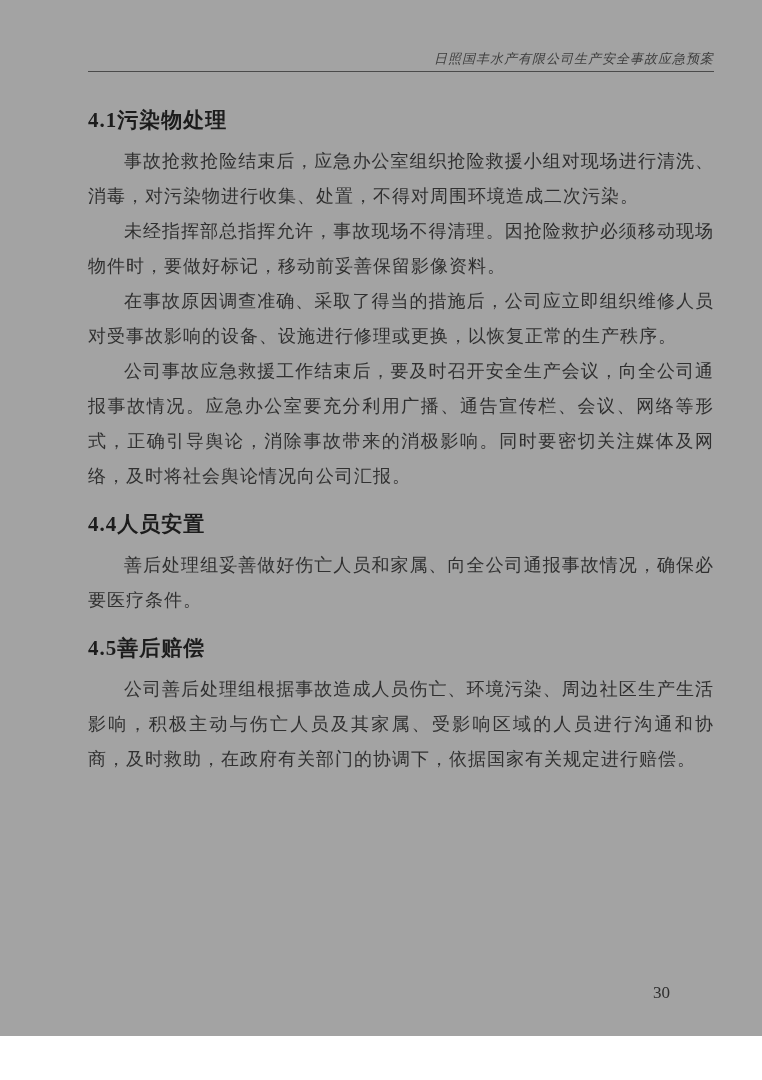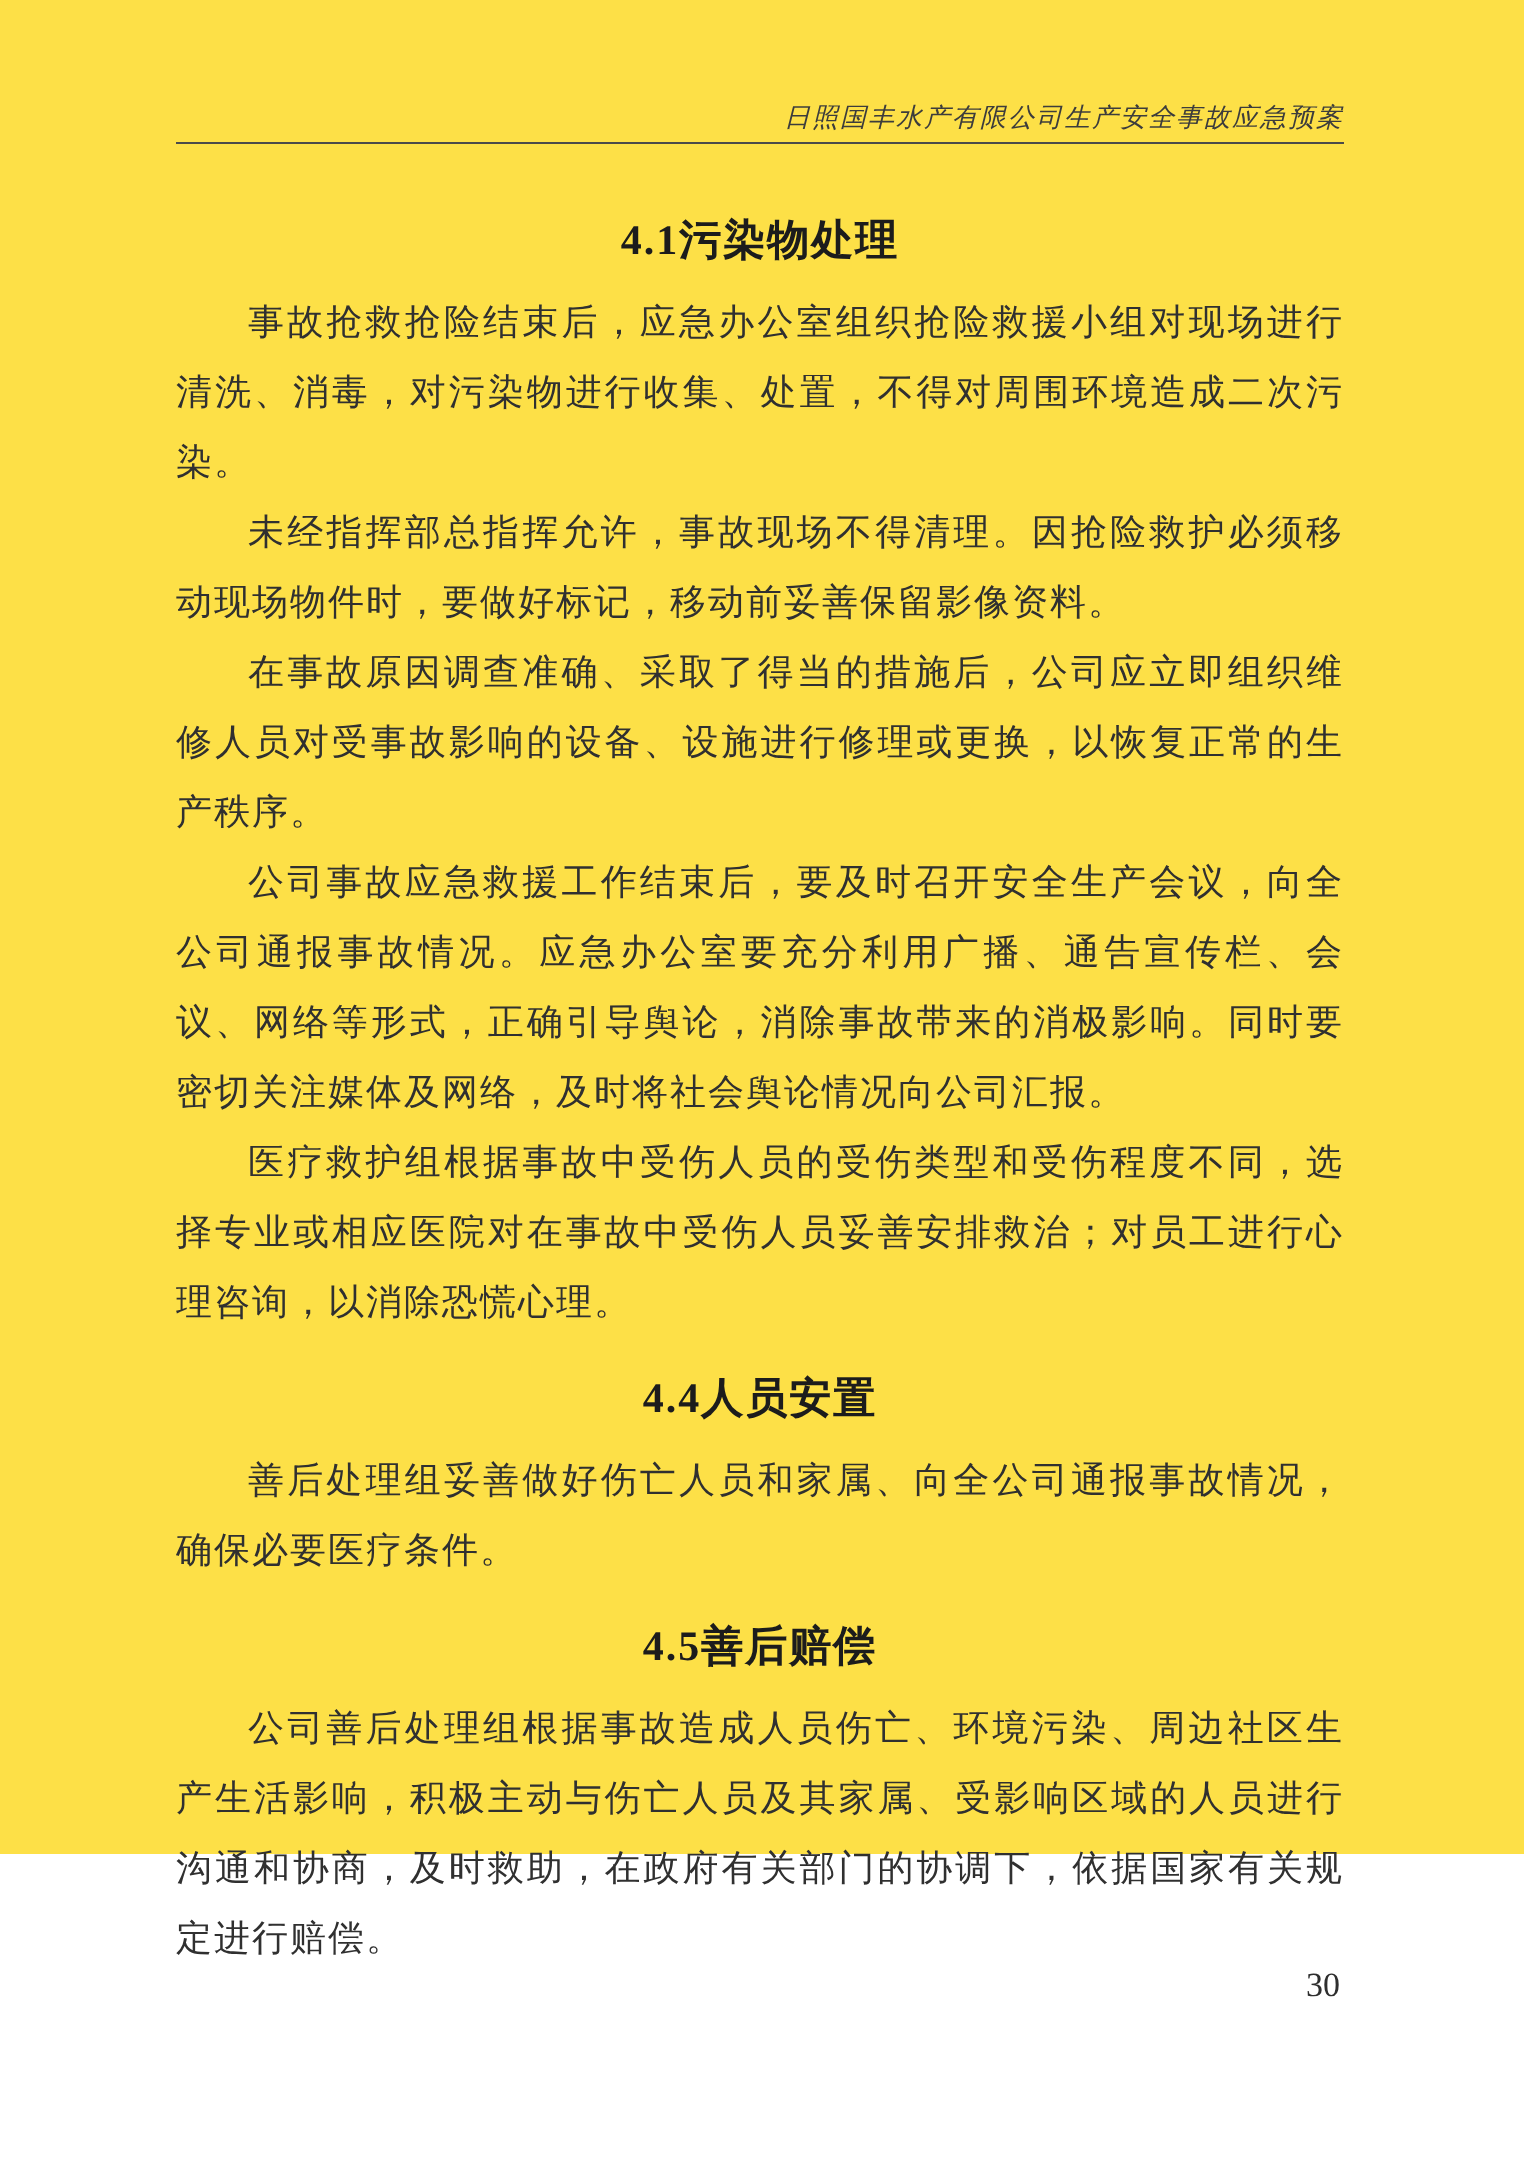--- a/index.html
+++ b/index.html
@@ -11,43 +11,42 @@
     width: 762px;
     height: 1080px;
     overflow: hidden;
     font-family: "Liberation Serif", "DejaVu Serif", serif;
     color: #2e2e2e;
     position: relative;
   }
   .page {
     position: relative;
     width: 762px;
-    height: 927px;
-    background: #fde047;
+    height: 1036px;
+    background: #a3a3a3;
     box-sizing: border-box;
-    padding: 50px 90px 0 88px;
+    padding: 50px 48px 0 88px;
   }
   .header {
     text-align: right;
     font-style: italic;
     font-size: 13px;
     line-height: 18px;
     color: #3c3c3c;
     letter-spacing: 1px;
     padding-bottom: 3px;
     border-bottom: 1px solid #4a4a4a;
   }
   .content h2 {
     font-size: 21px;
     line-height: 28px;
     font-weight: bold;
     color: #1c1c1c;
     letter-spacing: 1px;
     margin: 16px 0 10px 0;
-    text-align: center;
   }
   .content h2:first-child {
     margin-top: 34px;
   }
   .content p {
     margin: 0;
     font-size: 18px;
     line-height: 35px;
     letter-spacing: 1px;
     text-align: justify;
@@ -74,21 +73,20 @@
 
   <div class="content">
 
     <h2>4.1污染物处理</h2>
     <p>事故抢救抢险结束后，应急办公室组织抢险救援小组对现场进行清洗、消毒，对污染物进行收集、处置，不得对周围环境造成二次污染。</p>
     <p>未经指挥部总指挥允许，事故现场不得清理。因抢险救护必须移动现场物件时，要做好标记，移动前妥善保留影像资料。</p>
 
     <p>在事故原因调查准确、采取了得当的措施后，公司应立即组织维修人员对受事故影响的设备、设施进行修理或更换，以恢复正常的生产秩序。</p>
     <p>公司事故应急救援工作结束后，要及时召开安全生产会议，向全公司通报事故情况。应急办公室要充分利用广播、通告宣传栏、会议、网络等形式，正确引导舆论，消除事故带来的消极影响。同时要密切关注媒体及网络，及时将社会舆论情况向公司汇报。</p>
 
-    <p>医疗救护组根据事故中受伤人员的受伤类型和受伤程度不同，选择专业或相应医院对在事故中受伤人员妥善安排救治；对员工进行心理咨询，以消除恐慌心理。</p>
 
     <h2>4.4人员安置</h2>
     <p>善后处理组妥善做好伤亡人员和家属、向全公司通报事故情况，确保必要医疗条件。</p>
 
     <h2>4.5善后赔偿</h2>
     <p>公司善后处理组根据事故造成人员伤亡、环境污染、周边社区生产生活影响，积极主动与伤亡人员及其家属、受影响区域的人员进行沟通和协商，及时救助，在政府有关部门的协调下，依据国家有关规定进行赔偿。</p>
 
   </div>
 
   <div class="footer">30</div>

